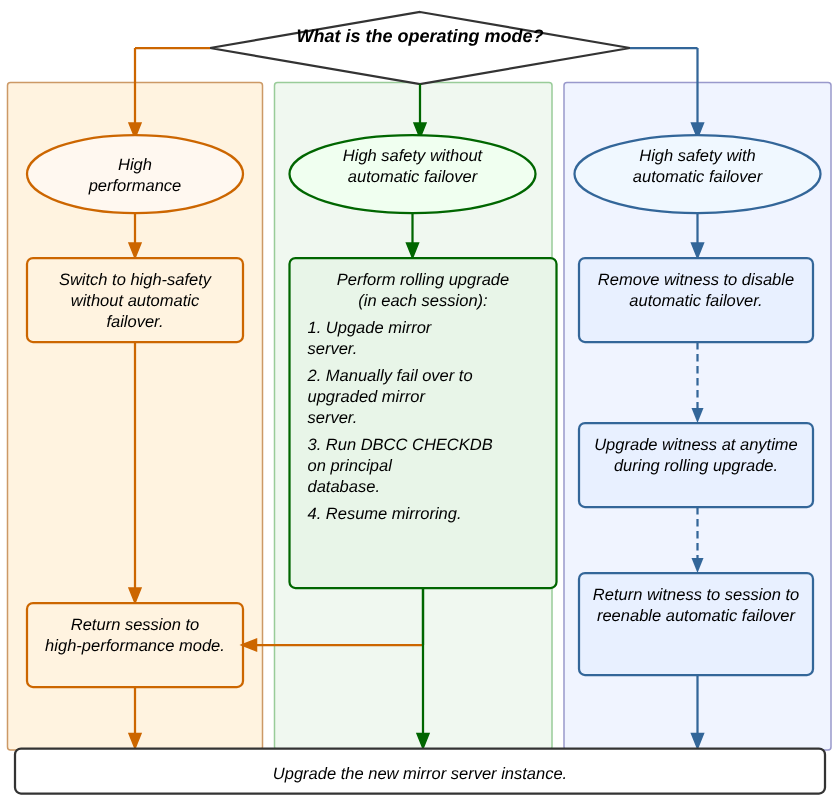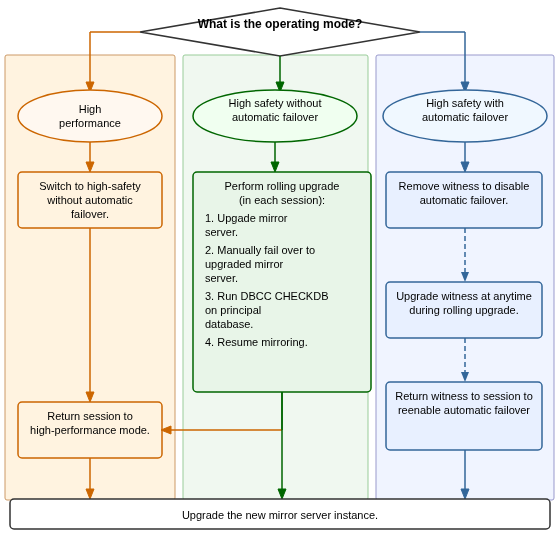--- a/index.html
+++ b/index.html
@@ -8,20 +8,21 @@
       font-size: 12px;
       background: #fff;
       width: 560px;
       height: 534px;
       overflow: hidden;
     }
     .diagram {
       width: 560px;
       height: 534px;
       position: relative;
+      font-style: italic;
     }
     svg {
       position: absolute;
       top: 0; left: 0;
       width: 560px;
       height: 534px;
     }
     
     .diamond { fill: white; stroke: #333; stroke-width: 1.5; }
     .oval-orange { fill: #fff8f0; stroke: #cc6600; stroke-width: 1.5; }

